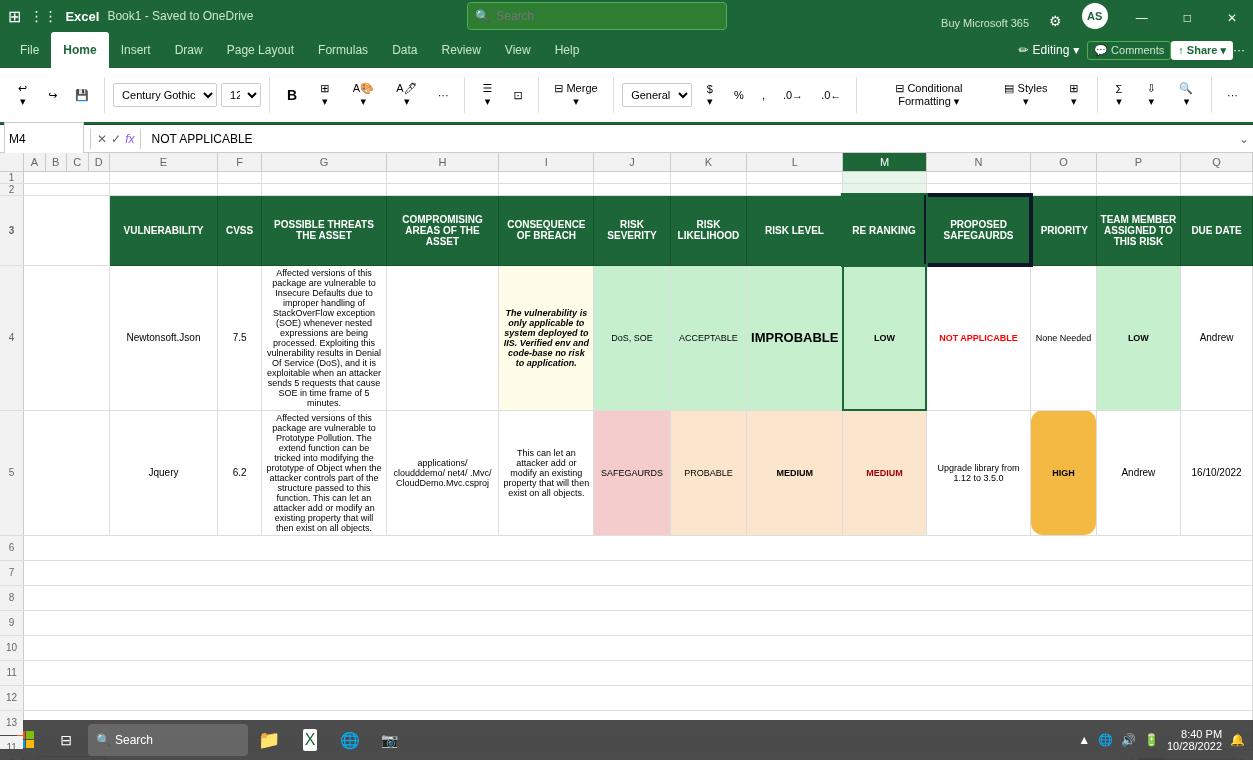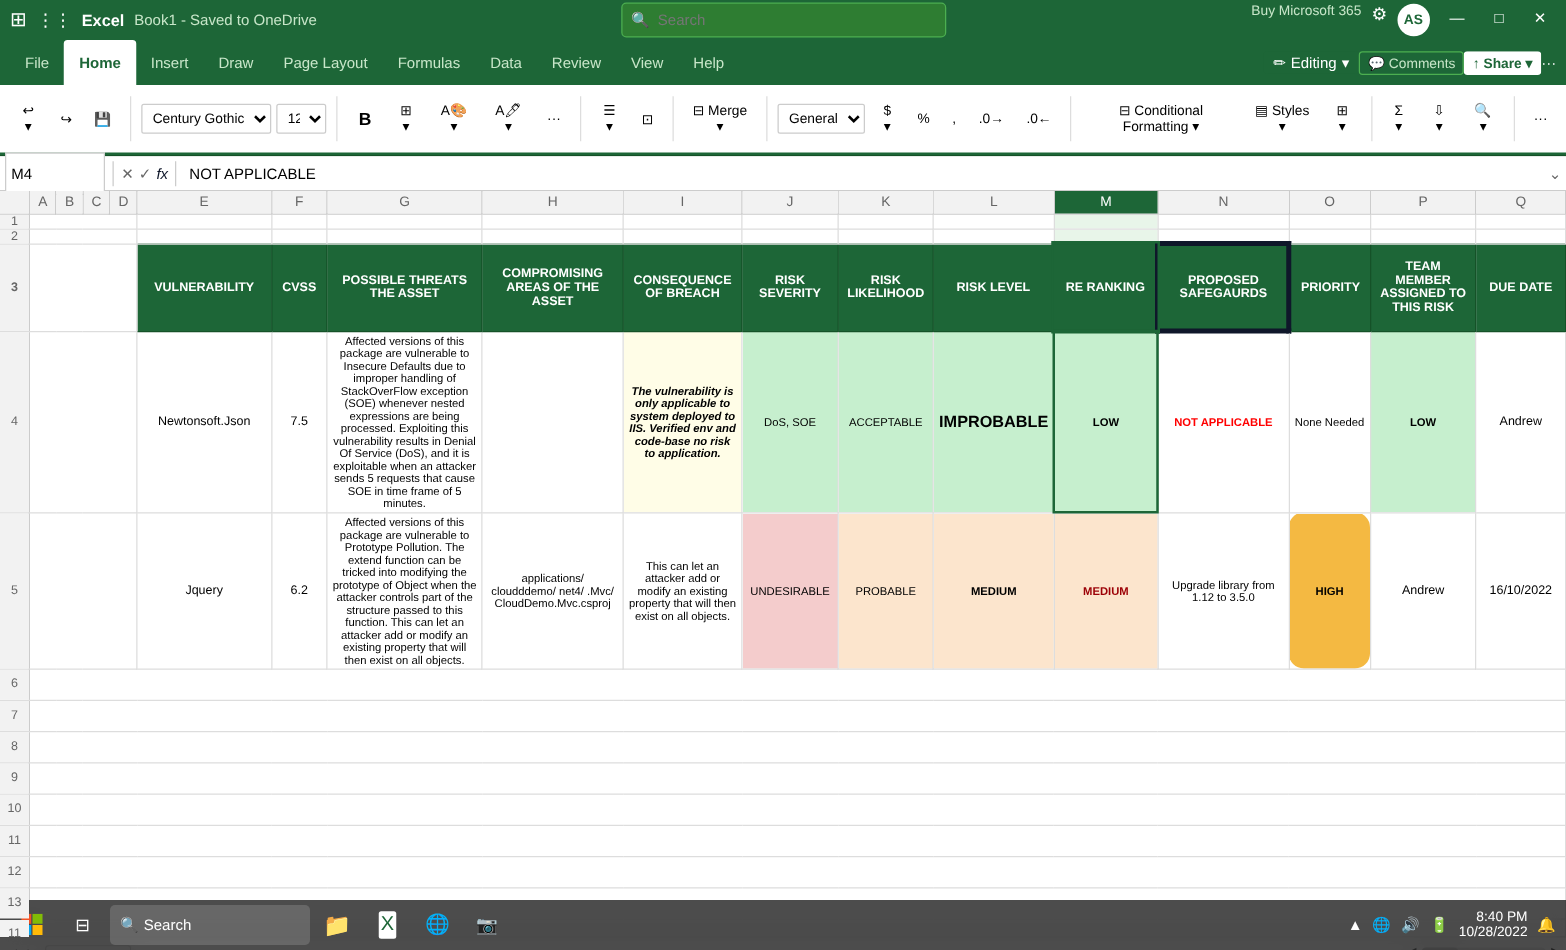--- a/index.html
+++ b/index.html
@@ -256,21 +256,21 @@
     <span style="font-size:14px;">⋮⋮</span>
     <span style="font-weight:600;font-size:13px;">Excel</span>
     <span style="font-size:12px;color:#c8e6c9;">Book1 - Saved to OneDrive</span>
   </div>
   <div style="display:flex;align-items:center;gap:8px;">
     <div class="header-search">
       <span class="header-search-icon">🔍</span>
       <input class="search-bar" style="background: rgb(46, 125, 50); color: rgb(255, 255, 255); border: 1px solid rgb(76, 175, 80);" placeholder="Search">
     </div>
   </div>
-  <div style="display:flex;align-items:flex-start;gap:8px;">
+  <div style="display:flex;align-items:flex-end;gap:20px;">
     <span style="font-size:11px;color:#c8e6c9;cursor:pointer;">Buy Microsoft 365</span>
     <span style="font-size:14px;">⚙</span>
     <span style="width:26px;height:26px;border-radius:50%;background:#fff;color:#1d6637;display:flex;align-items:center;justify-content:center;font-size:11px;font-weight:bold;">AS</span>
     <span style="padding:4px 8px;cursor:pointer;">—</span>
     <span style="padding:4px 8px;cursor:pointer;">□</span>
     <span style="padding:4px 8px;cursor:pointer;">✕</span>
   </div>
 </div>
 
 <div class="ribbon">
@@ -338,21 +338,21 @@
     <div class="ribbon-separator"></div>
     <button class="ribbon-btn">···</button>
   </div>
 </div>
 
 <div class="formula-bar">
   <input class="cell-ref" value="M4" style="">
   <div class="formula-divider"></div>
   <span style="cursor:pointer;color:#666;">✕</span>
   <span style="cursor:pointer;color:#666;">✓</span>
-  <span style="cursor:pointer;color:#0f172a;font-style:italic;">fx</span>
+  <span style="cursor:pointer;color:#8b5cf6;font-style:italic;">fx</span>
   <div class="formula-divider"></div>
   <input class="formula-input" value="NOT APPLICABLE" style="">
   <span style="cursor:pointer;color:#666;">⌄</span>
 </div>
 
 <div class="spread-wrap">
   <div class="scroll-area">
     <table class="spreadsheet">
 
       <thead>
@@ -453,21 +453,21 @@
         </tr>
 
         <tr style="height:90px;">
           <td class="row-header">5</td>
           <td class="cell" colspan="4"></td>
           <td class="cell text-center" style="font-size:10px;">Jquery</td>
           <td class="cell text-center" style="font-size:10px;">6.2</td>
           <td class="cell" style="font-size:9px;text-align:center;">Affected versions of this package are vulnerable to Prototype Pollution. The extend function can be tricked into modifying the prototype of Object when the attacker controls part of the structure passed to this function. This can let an attacker add or modify an existing property that will then exist on all objects.</td>
           <td class="cell" style="font-size:9px;text-align:center;">applications/ cloudddemo/ net4/ .Mvc/ CloudDemo.Mvc.csproj</td>
           <td class="cell" style="font-size:9px;text-align:center;">This can let an attacker add or modify an existing property that will then exist on all objects.</td>
-          <td class="cell text-center" style="font-size:9px;background:#f4cccc;">UNDESIRABLE</td>
+          <td class="cell text-center" style="font-size:9px;background:#f4cccc;">SAFEGAURDS</td>
           <td class="cell text-center" style="font-size:9px;background:#fce5cd;">PROBABLE</td>
           <td class="cell text-center" style="font-size:9px;background:#fce5cd;font-weight:bold;">MEDIUM</td>
           <td class="cell text-center" style="font-size:9px;color:#9c0006;font-weight:bold;background:#fce5cd;">MEDIUM</td>
           <td class="cell text-center" style="font-size:9px;">Upgrade library from 1.12 to 3.5.0</td>
           <td class="cell text-center" style="font-size:9px;background:#f4b942;font-weight:bold;border-radius:12px;">HIGH</td>
           <td class="cell text-center" style="font-size:10px;">Andrew</td>
           <td class="cell text-center" style="font-size:10px;">16/10/2022</td>
         </tr>
 
         <tr style="height:25px;">

